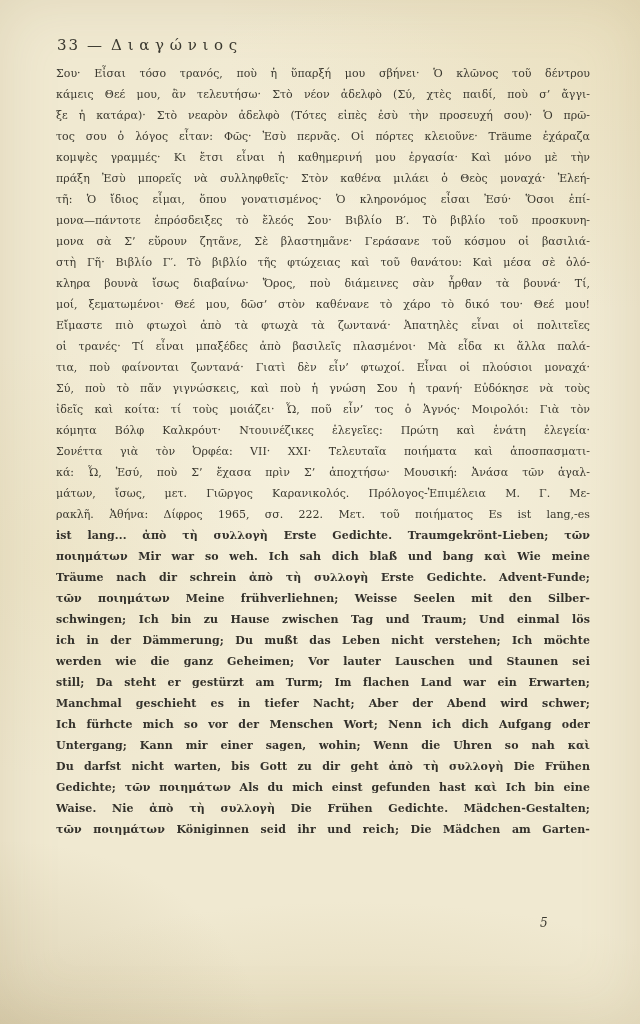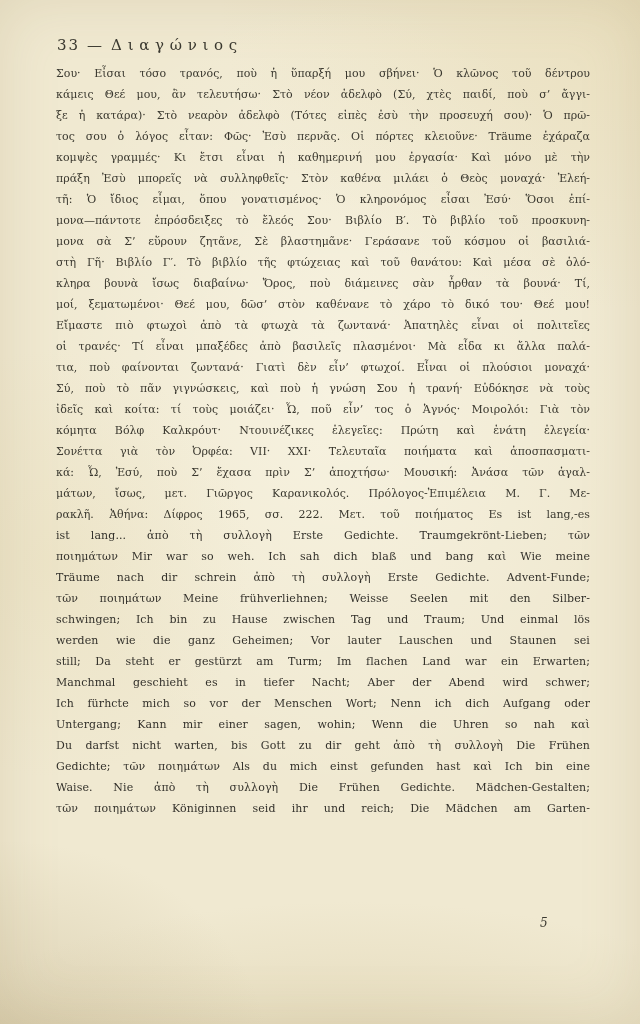--- a/index.html
+++ b/index.html
@@ -30,21 +30,21 @@
     position: absolute; top: 63px; left: 56px; width: 534px;
     color: var(--ink, #3a382f);
     font-size: 11px; line-height: 21px;
   }
   .line {
     height: 21px; overflow: hidden;
     text-align: justify; text-align-last: justify;
     white-space: normal;
   }
   .line.heavy {
-    font-weight: normal;
+    font-weight: bold;
     color: #33312b;
     letter-spacing: 0.1px;
   }
   .footer-mark {
     position: absolute; top: 916px; left: 540px;
     font-size: 12px; font-style: italic; color: var(--ink, #3a382f);
   }
 </style>
 </head>
 <body>
@@ -75,20 +75,21 @@
       <div class="line">κόμητα Βόλφ Καλκρόυτ· Ντουινέζικες ἐλεγεῖες: Πρώτη καὶ ἐνάτη ἐλεγεία·</div>
       <div class="line">Σονέττα γιὰ τὸν Ὀρφέα: VII· XXI· Τελευταῖα ποιήματα καὶ ἀποσπασματι-</div>
       <div class="line">κά: Ὦ, Ἐσύ, ποὺ Σ’ ἔχασα πρὶν Σ’ ἀποχτήσω· Μουσική: Ἀνάσα τῶν ἀγαλ-</div>
       <div class="line">μάτων, ἴσως, μετ. Γιῶργος Καρανικολός. Πρόλογος-Ἐπιμέλεια Μ. Γ. Με-</div>
       <div class="line">ρακλῆ. Ἀθήνα: Δίφρος 1965, σσ. 222. Μετ. τοῦ ποιήματος Es ist lang,-es</div>
       <div class="line heavy">ist lang... ἀπὸ τὴ συλλογὴ Erste Gedichte. Traumgekrönt-Lieben; τῶν</div>
       <div class="line heavy">ποιημάτων Mir war so weh. Ich sah dich blaß und bang καὶ Wie meine</div>
       <div class="line heavy">Träume nach dir schrein ἀπὸ τὴ συλλογὴ Erste Gedichte. Advent-Funde;</div>
       <div class="line heavy">τῶν ποιημάτων Meine frühverliehnen; Weisse Seelen mit den Silber-</div>
       <div class="line heavy">schwingen; Ich bin zu Hause zwischen Tag und Traum; Und einmal lös</div>
+      <div class="line heavy">ich in der Dämmerung; Du mußt das Leben nicht verstehen; Ich möchte</div>
       <div class="line heavy">werden wie die ganz Geheimen; Vor lauter Lauschen und Staunen sei</div>
       <div class="line heavy">still; Da steht er gestürzt am Turm; Im flachen Land war ein Erwarten;</div>
       <div class="line heavy">Manchmal geschieht es in tiefer Nacht; Aber der Abend wird schwer;</div>
       <div class="line heavy">Ich fürhcte mich so vor der Menschen Wort; Nenn ich dich Aufgang oder</div>
       <div class="line heavy">Untergang; Kann mir einer sagen, wohin; Wenn die Uhren so nah καὶ</div>
       <div class="line heavy">Du darfst nicht warten, bis Gott zu dir geht ἀπὸ τὴ συλλογὴ Die Frühen</div>
       <div class="line heavy">Gedichte; τῶν ποιημάτων Als du mich einst gefunden hast καὶ Ich bin eine</div>
       <div class="line heavy">Waise. Nie ἀπὸ τὴ συλλογὴ Die Frühen Gedichte. Mädchen-Gestalten;</div>
       <div class="line heavy">τῶν ποιημάτων Königinnen seid ihr und reich; Die Mädchen am Garten-</div>
     </div>

